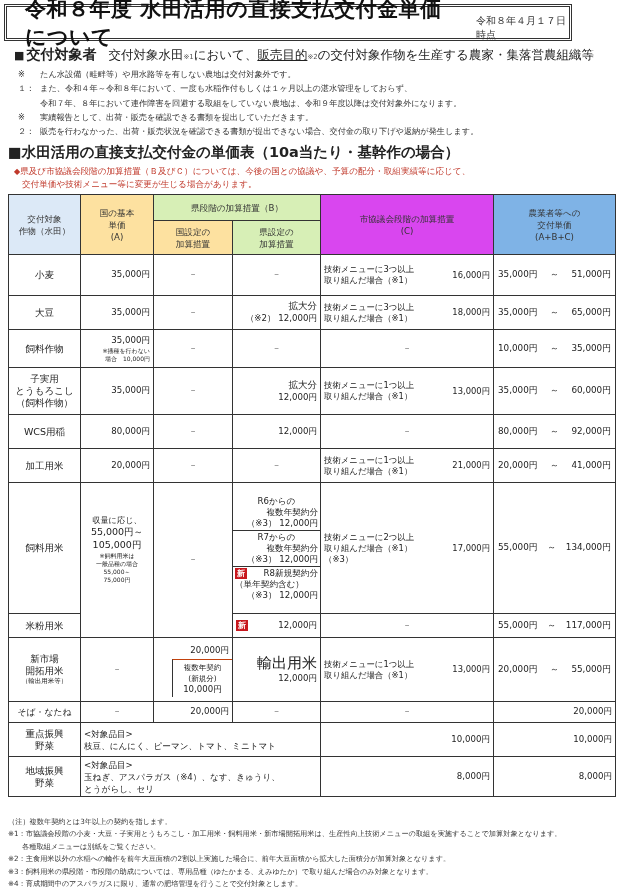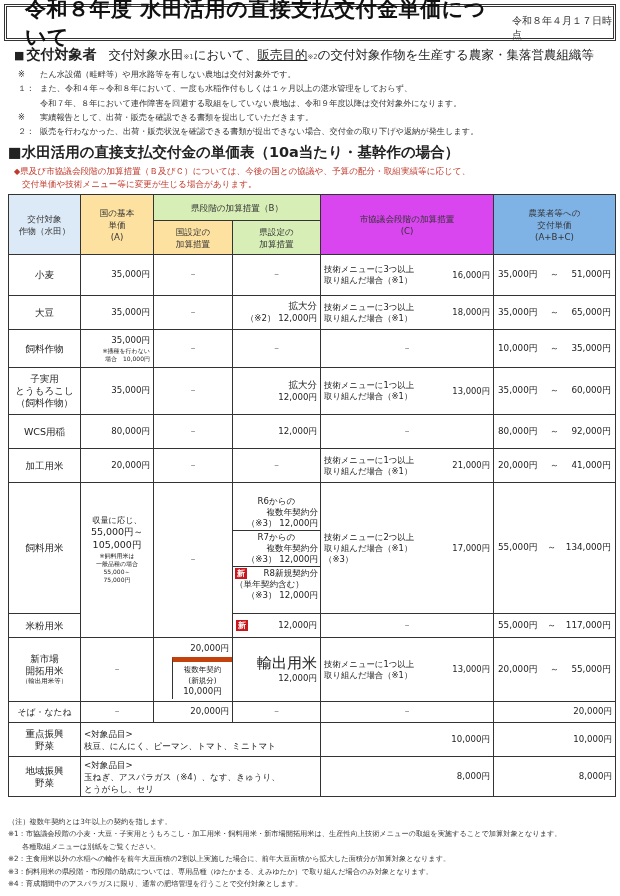--- a/index.html
+++ b/index.html
@@ -1,19 +1,19 @@
 <!DOCTYPE html>
 <html><head>
 <meta charset="utf-8">
 <style>
   * { box-sizing: border-box; margin: 0; padding: 0; }
   html, body { width: 620px; height: 896px; background: #fff; overflow: hidden; }
   body { font-family: "DejaVu Sans", "Liberation Sans", sans-serif; color: #222; position: relative; }
   .titlebox {
-    position: absolute; left: 4px; top: 4px; width: 612px; height: 37px;
+    position: absolute; left: 4px; top: 4px; width: 568px; height: 37px;
     border: 3px double #333; display: flex; align-items: center;
   }
   .title { font-size: 21px; font-weight: bold; margin-left: 18px; letter-spacing: 0.5px; color: #111; }
   .title-date { font-size: 10px; margin-left: 24px; margin-top: 10px; color: #333; }
   .sec1 { position: absolute; left: 14px; top: 46px; width: 600px; }
   .sec1-head { display: flex; align-items: baseline; font-size: 12.5px; }
   .sec1-head .lbl { font-weight: bold; font-size: 14px; margin-right: 12px; }
   .sec1-head .sq { font-size: 11px; margin-right: 2px; }
   .sup { font-size: 7px; vertical-align: super; color: #555; }
   .u { text-decoration: underline; }
@@ -346,21 +346,21 @@
 
   <tr style="height:64px">
     <td class="crop">
           <div>新市場</div>
           <div>開拓用米</div>
           <div class="small">（輸出用米等）</div>
         </td>
     <td class="c dash">－</td>
     <td style="padding:0">
       <div style="text-align:right;padding:2px 3px">20,000円</div>
-      <div style="margin-left:18px;border-left:1px solid #333;border-top:5px solid #c2410c;text-align:center;font-size:7.5px;line-height:11px;padding:2px 0">
+      <div style="margin-left:18px;border-left:1px solid #333;border-top:1px solid #c2410c;text-align:center;font-size:7.5px;line-height:11px;padding:2px 0">
         <div>複数年契約</div>
         <div>(新規分)</div>
         <div style="font-size:8.6px">10,000円</div>
       </div>
     </td>
     <td class="r">
           <div style="font-size:15px">輸出用米</div>
           <div>12,000円</div>
         </td>
     <td>

